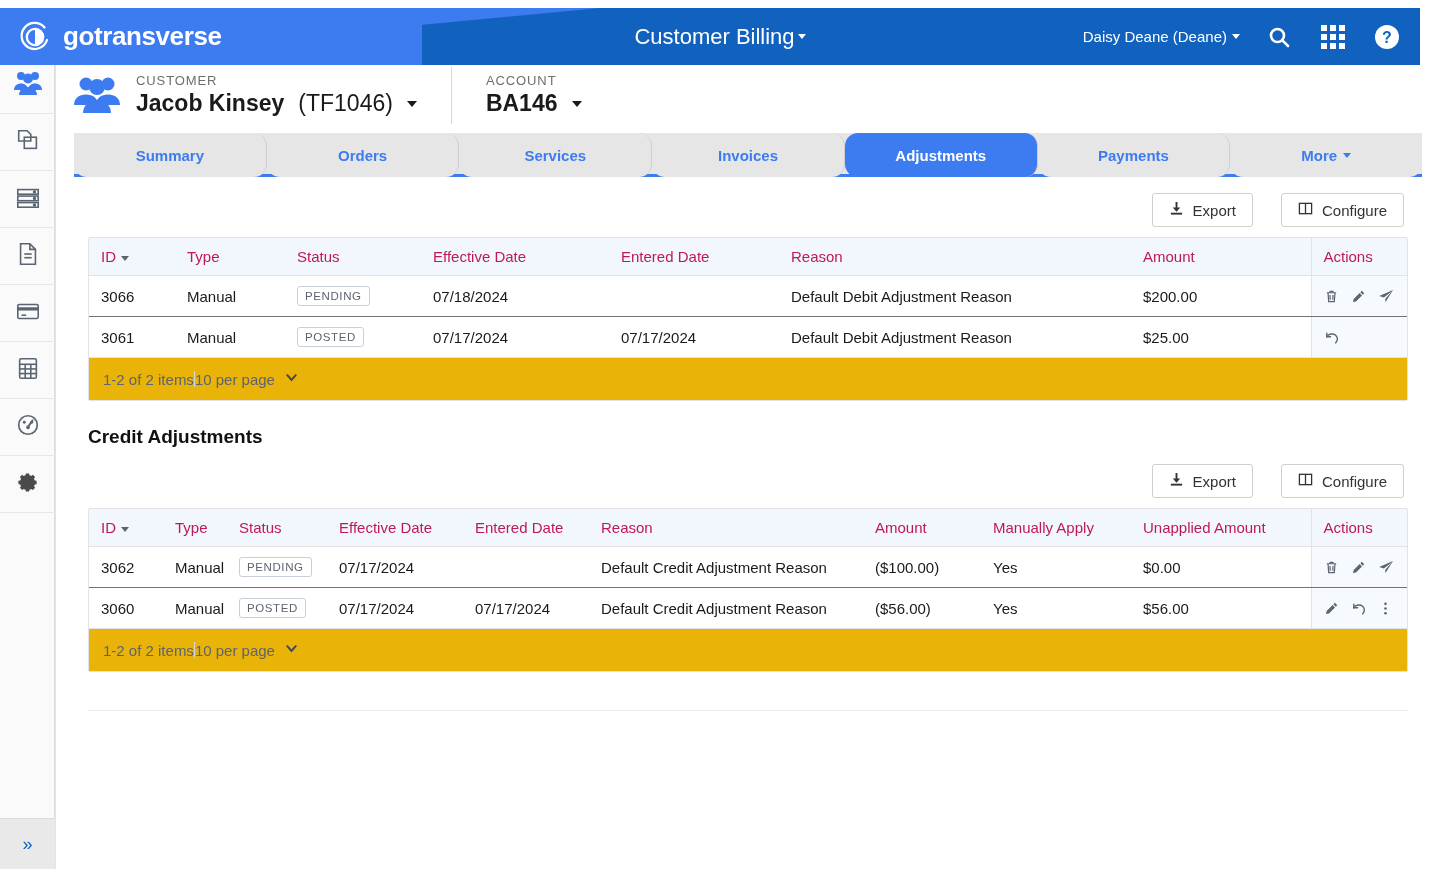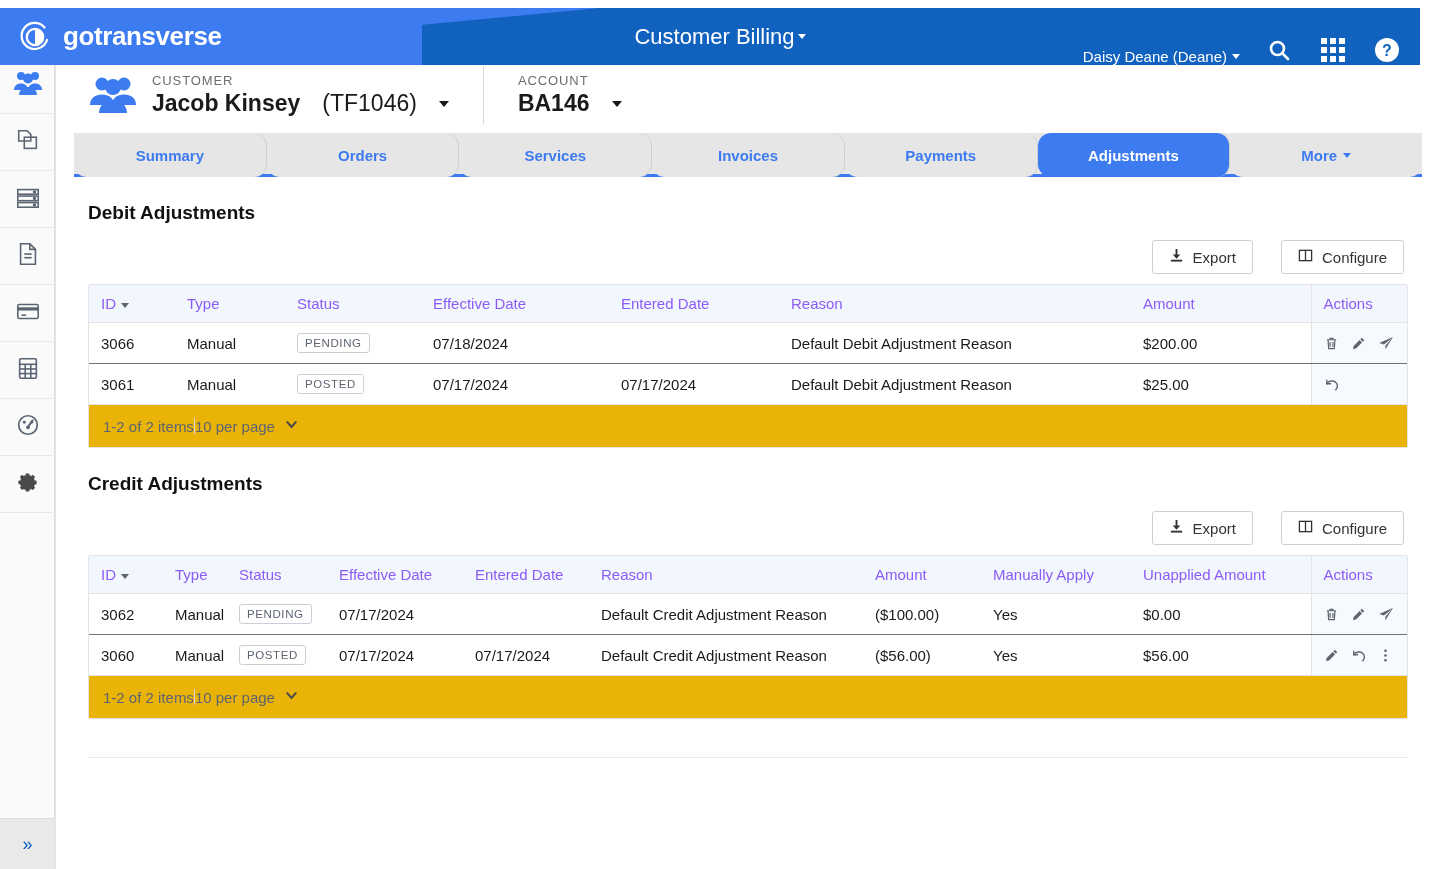--- a/index.html
+++ b/index.html
@@ -39,21 +39,21 @@
     color:#fff; font-size:22px; z-index:2; pointer-events:none;border-radius:9px;
   }
   .app-title .tw { pointer-events:auto; display:flex; align-items:center; gap:3px; cursor:pointer;}
   .caret-down {
     width:0;height:0;border-left:5px solid transparent;border-right:5px solid transparent;
     border-top:6px solid currentColor; display:inline-block;
   }
   .caret-down.sm { border-left-width:4px; border-right-width:4px; border-top-width:5px; }
   .topbar-right {
     position:absolute; right:18px; top:0; height:57px;
-    display:flex; align-items:flex-end; gap:24px; z-index:3;
+    display:flex; align-items:center; gap:24px; z-index:3;
   }
   .user-menu { color:#fff; font-size:15px; display:flex; align-items:center; gap:5px; cursor:pointer; }
   .ic-btn { width:30px;height:30px;display:flex;align-items:center;justify-content:center;cursor:pointer;color:#fff;}
   .grid9 { display:grid; grid-template-columns:repeat(3,6px); grid-template-rows:repeat(3,6px); gap:3px; }
   .grid9 i { background:#fff; display:block; width:6px; height:6px; }
 
   
   .rail {
     position:absolute; left:0; top:57px; width:55px; height:812px;
     background:#fafafa; border-right:1px solid #dcdcdc;
@@ -67,26 +67,26 @@
     background:#e9e9e9; display:flex; align-items:center; justify-content:center;
     color:#1161bf; font-size:18px; cursor:pointer; border-top:1px solid #dcdcdc;
   }
 
   
   .panel {
     position:absolute; left:55px; top:57px; width:1385px; height:812px;
     background:#fff; border-left:1px solid #e4e4e4;
   }
   .ctx-header {
-    height:76px; display:flex; align-items:center; padding-left:34px; gap:0;
+    height:76px; display:flex; align-items:center; padding-left:18px; gap:0;
   }
   .ctx-avatar { width:46px;height:40px; flex:0 0 46px; margin-right:16px; }
   .ctx-block { display:flex; flex-direction:column; justify-content:center; }
   .ctx-label { font-size:13px; color:#6e6e6e; letter-spacing:0.9px; line-height:17px; }
-  .ctx-value { font-size:23px; color:#1a1a1a; line-height:29px; display:flex; align-items:center; gap:22px; cursor:pointer;}
+  .ctx-value { font-size:23px; color:#1a1a1a; line-height:29px; display:flex; align-items:center; gap:14px; cursor:pointer;}
   .ctx-value b { font-weight:bold; }
   .ctx-value span.paren { font-weight:normal; }
   .ctx-divider { width:1px; height:58px; background:#d8d8d8; margin:0 34px 0 34px; }
 
   
   .tabs {
     position:relative; margin:0 18px 0 18px; height:44px; display:flex;
     border-bottom:3px solid #3d7bf0; background:#e6e6e6;
   }
   .tab {
@@ -107,21 +107,21 @@
   .tool-btn {
     height:34px; min-width:100px; padding:0 16px; background:#fff;
     border:1px solid #cfcfcf; border-radius:3px; display:flex; align-items:center;
     justify-content:center; gap:9px; font-size:15px; color:#333; cursor:pointer;
   }
 
   
   .tblwrap { margin:0 14px; border:1px solid #e3e3e3; border-radius:2px; background:#fff; }
   table.grid { width:100%; border-collapse:collapse; table-layout:fixed; }
   table.grid thead th {
-    background:#f2f6fd; color:#8b5cf6; font-size:15px; font-weight:normal;
+    background:#f2f6fd; color:#be185d; font-size:15px; font-weight:normal;
     text-align:left; padding:10px 12px; height:37px; white-space:nowrap;
     border-bottom:1px solid #e3e3e3;
   }
   table.grid tbody td {
     font-size:15px; color:#1a1a1a; padding:10px 12px; height:37px;
     border-bottom:1px solid #737373; white-space:nowrap; overflow:hidden;
   }
   table.grid tbody tr:last-child td { border-bottom:1px solid #e3e3e3; }
   .num { text-align:left; }
   th.num { text-align:right; }
@@ -332,35 +332,34 @@
         </div>
       <div class="tab">
           <span>Orders</span>
         </div>
       <div class="tab">
           <span>Services</span>
         </div>
       <div class="tab">
           <span>Invoices</span>
         </div>
+      <div class="tab active">
+          <span>Adjustments</span>
+        </div>
       <div class="tab">
           <span>Payments</span>
-        </div>
-      <div class="tab active">
-          <span>Adjustments</span>
         </div>
       <div class="tab">
         <span>More</span>
         <i class="caret-down sm" style="margin-left:6px"></i>
       </div>
     </div>
 
     <div class="content">
 
-      <div class="section-title">Debit Adjustments</div>
 
       <div class="tools">
         <div class="tool-btn">
           <span>
             <svg viewBox="0 0 16 16" width="15" height="15" fill="#333">
               <path d="M7 1h2v6h3l-4 4.5L4 7h3z"></path>
                 <rect x="2" y="12.5" width="12" height="2"></rect>
             </svg>
           </span>
           <span>Export</span>

